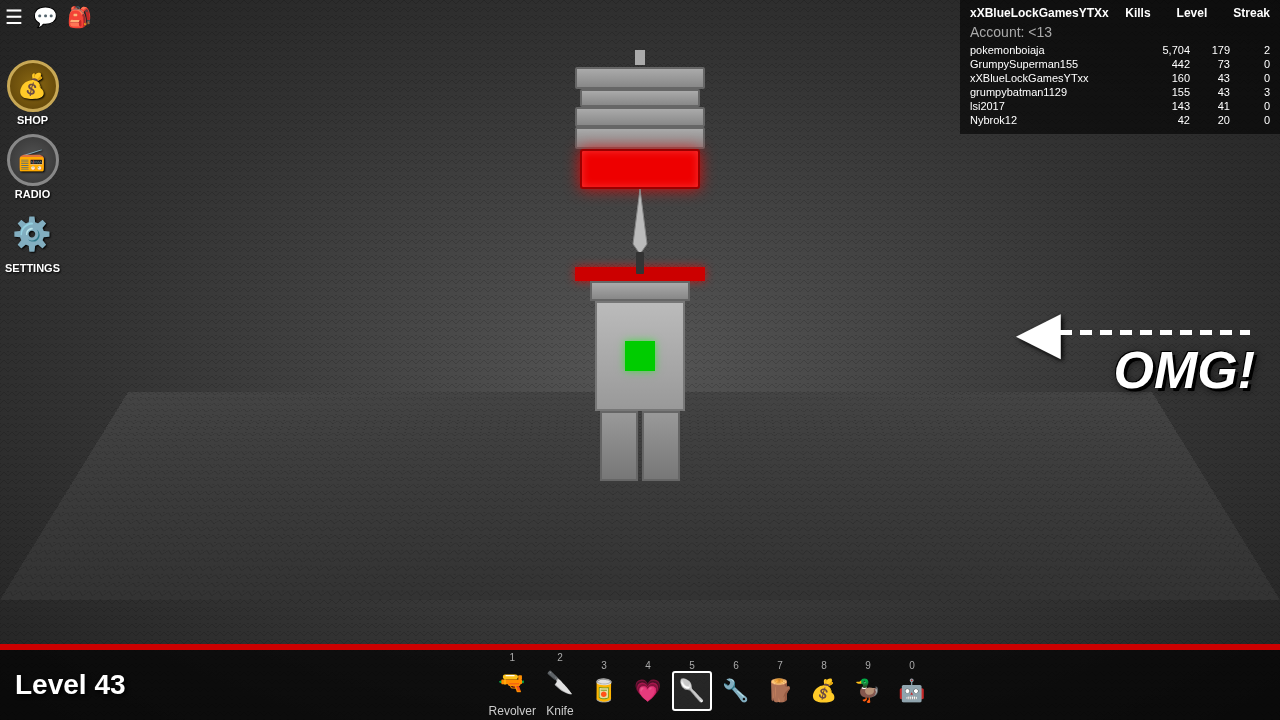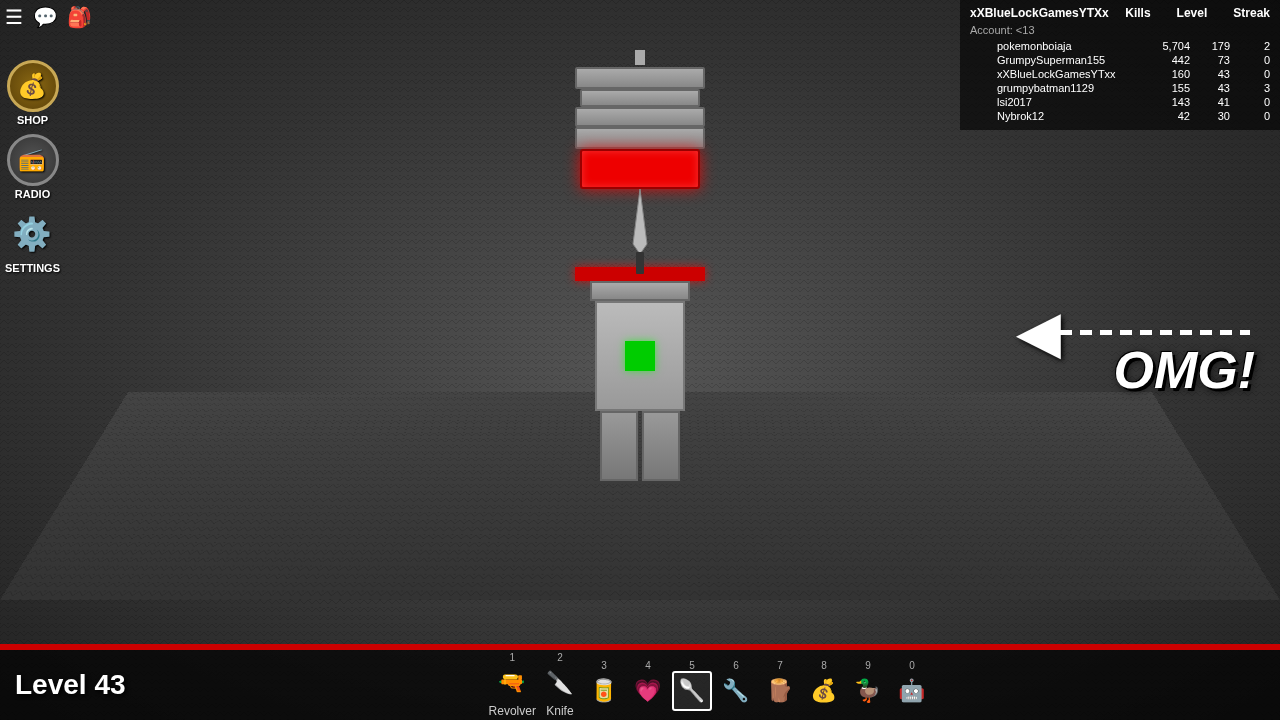--- a/index.html
+++ b/index.html
@@ -123,35 +123,34 @@
 
     .scoreboard-header {
       display: flex;
       justify-content: space-between;
       margin-bottom: 4px;
       font-weight: bold;
       font-size: 12px;
     }
 
     .scoreboard-account {
-      font-size: 11px;
+      font-size: 14px;
       color: #aaa;
       margin-bottom: 4px;
     }
 
     .scoreboard-row {
       display: flex;
       align-items: center;
       margin-bottom: 2px;
     }
 
     .sb-name {
       flex: 1;
       font-size: 11px;
-      margin-left: 27px;
     }
 
     .sb-kills, .sb-level, .sb-streak {
       width: 40px;
       text-align: right;
       font-size: 11px;
     }
 
     .block {
       background: linear-gradient(to bottom, #aaa, #888);
@@ -369,21 +368,21 @@
     </div>
         <div class="scoreboard-row">
       <span class="sb-name">lsi2017</span>
       <span class="sb-kills">143</span>
       <span class="sb-level">41</span>
       <span class="sb-streak">0</span>
     </div>
         <div class="scoreboard-row">
       <span class="sb-name">Nybrok12</span>
       <span class="sb-kills">42</span>
-      <span class="sb-level">30</span>
+      <span class="sb-level">20</span>
       <span class="sb-streak">0</span>
     </div>
       </div>
   </div>
 
   <div style="position:absolute; left:50%; top:50px; transform:translateX(-50%); display:flex; flex-direction:column; align-items:center;">
 
     <div style="width:10px; height:15px; background:#aaa; margin-bottom:2px;"></div>
     <div class="block block-wide"></div>
     <div class="block block-medium" style="height:18px; width:120px;"></div>

